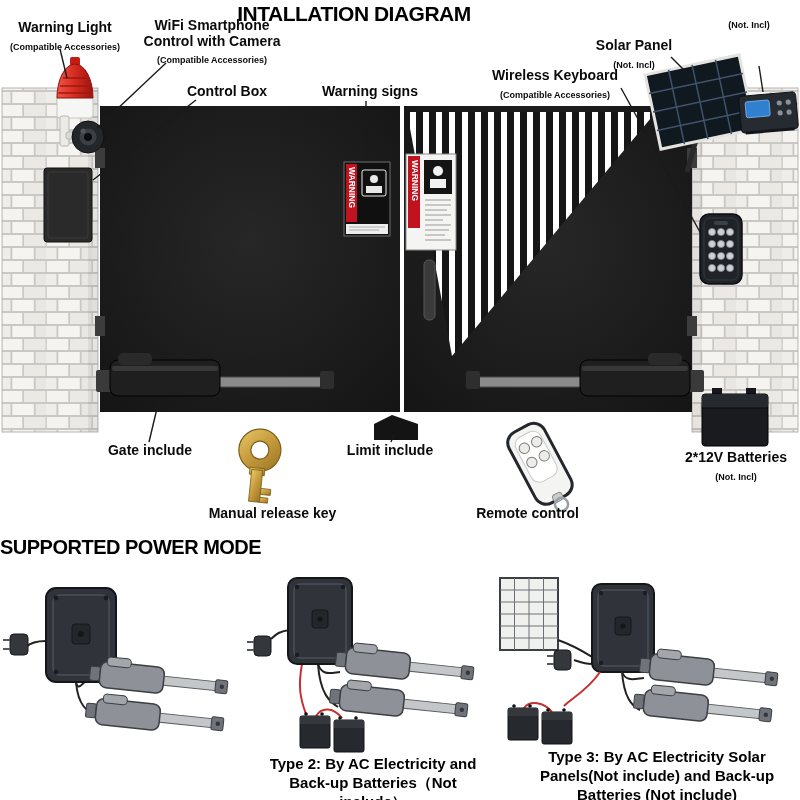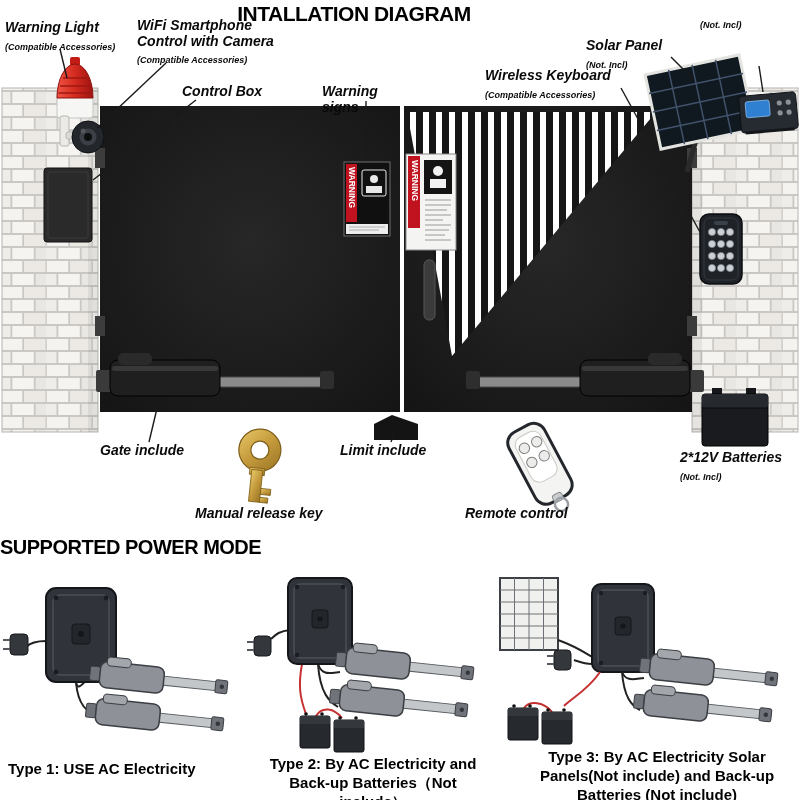--- a/index.html
+++ b/index.html
@@ -3,21 +3,21 @@
 <meta charset="utf-8">
 <style>
   html,body{margin:0;padding:0;background:#fff;}
   .page{position:relative;width:800px;height:800px;background:#ffffff;overflow:hidden;
         font-family:"Liberation Sans",sans-serif;color:#0a0a0a;}
   .gfx{position:absolute;left:0;top:0;z-index:1;}
   .main-title{position:absolute;left:0;top:2px;width:708px;text-align:center;z-index:2;
         font-size:21px;font-weight:800;letter-spacing:-0.5px;color:#000;}
   .power-title{position:absolute;left:0;top:536px;width:800px;text-align:left;z-index:2;
         font-size:20px;font-weight:800;letter-spacing:-0.5px;color:#000;}
-  .lbl{position:absolute;z-index:2;text-align:left;line-height:1.12;font-style:italic;}
+  .lbl{position:absolute;z-index:2;text-align:center;line-height:1.12;}
   .lbl-main{font-size:14px;font-weight:600;}
   .lbl-sub{font-size:9px;font-weight:600;margin-top:6px;}
   .caption{position:absolute;z-index:2;font-size:15px;font-weight:bold;line-height:1.25;text-align:center;color:#000;}
   .caption.c1{text-align:left;}
   .wire{stroke:#222;stroke-width:2;fill:none;}
   .wire-red{stroke:#c53030;stroke-width:2;fill:none;}
   .callout{stroke:#1a1a1a;stroke-width:1.4;}
 </style>
 </head>
 <body>
@@ -367,17 +367,16 @@
     <div class="lbl-main">Remote control</div>
   </div>
 
   <div class="lbl" style="left:680px;top:450px;width:112px">
     <div class="lbl-main">2*12V Batteries</div>
     <div class="lbl-sub">(Not. Incl)</div>
   </div>
 
   <div class="power-title">SUPPORTED POWER MODE</div>
 
-  <div class="caption c1" style="left:8px;top:760px;width:215px">Type 1: USE AC Electricity</div>
   <div class="caption" style="left:256px;top:755px;width:234px">Type 2: By AC Electricity and Back-up Batteries（Not include）</div>
   <div class="caption" style="left:528px;top:748px;width:258px">Type 3: By AC Electricity Solar Panels(Not include) and Back-up Batteries (Not include)</div>
 
 </div>
 
 </body></html>

